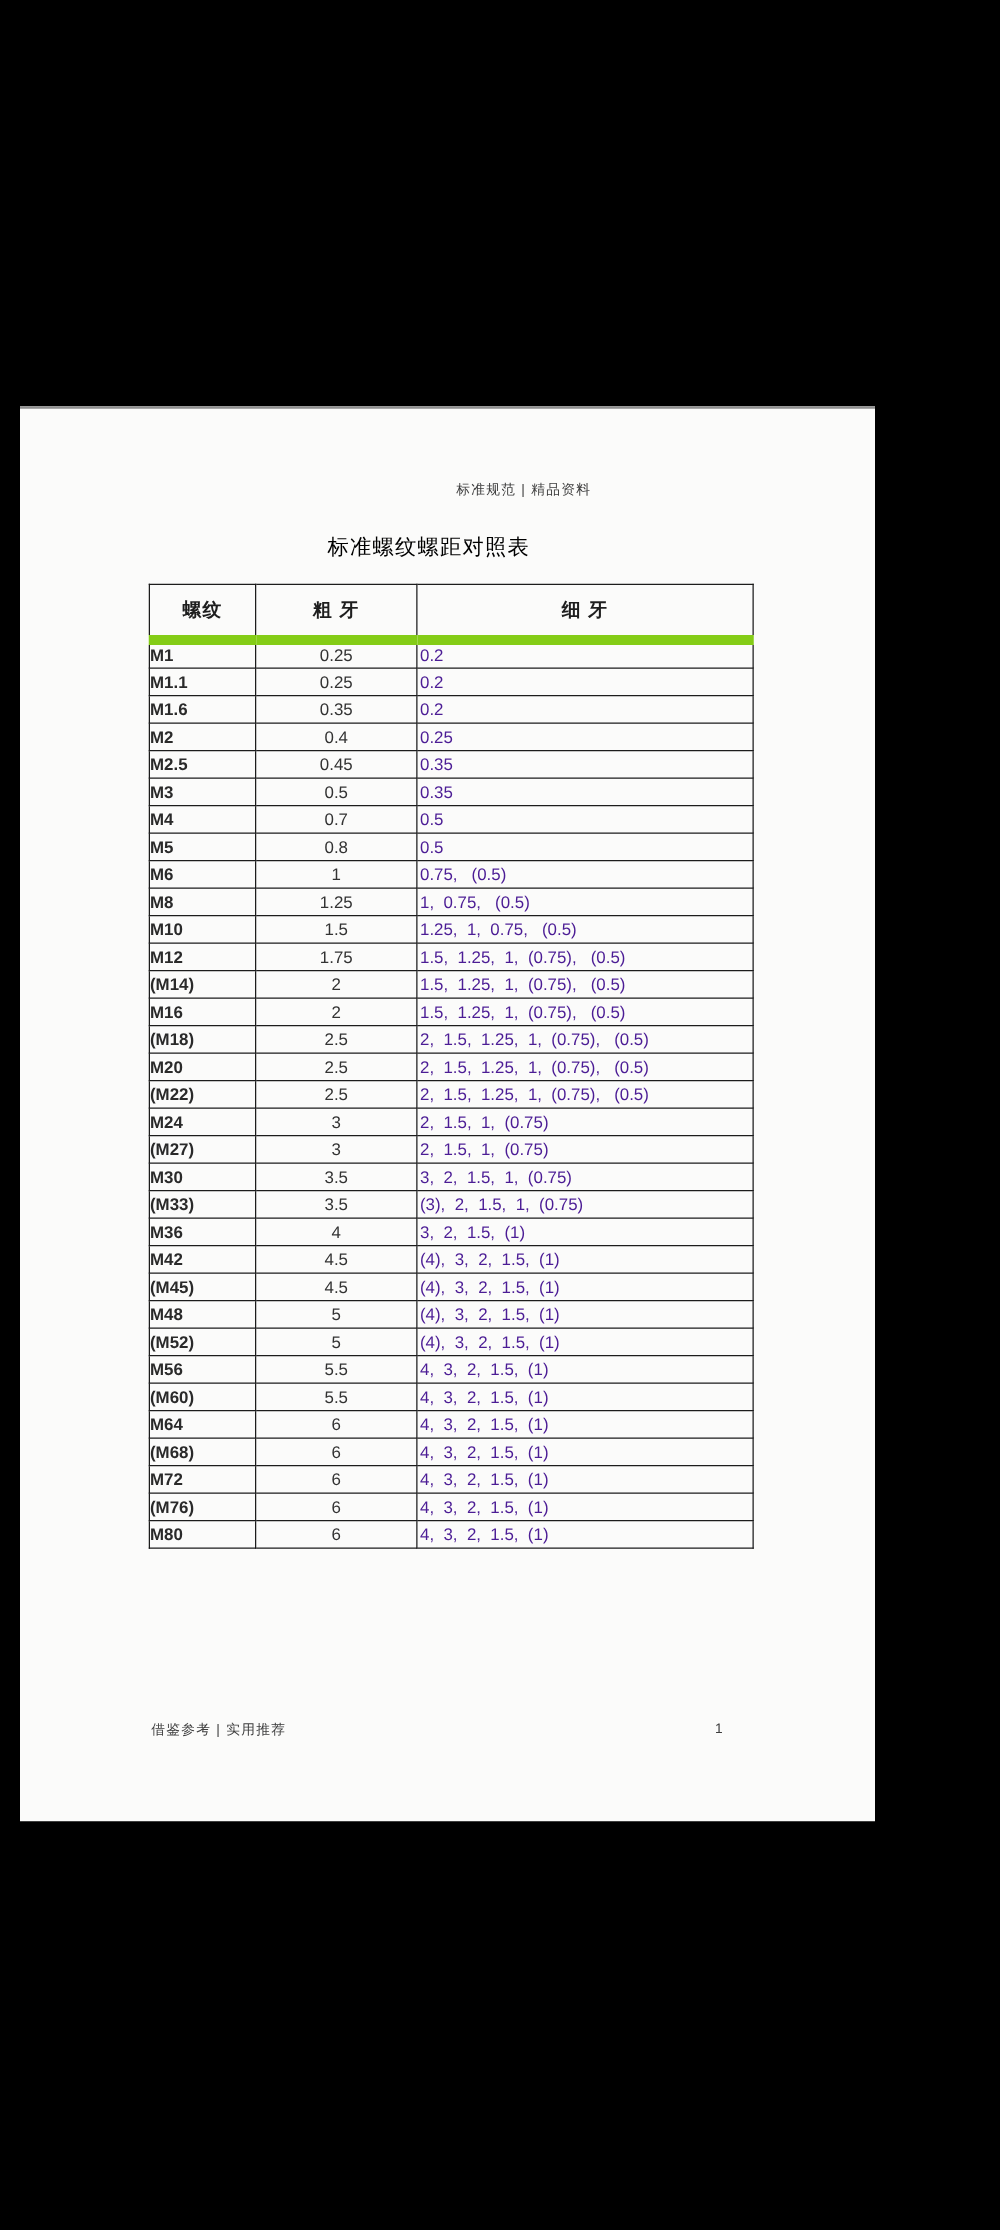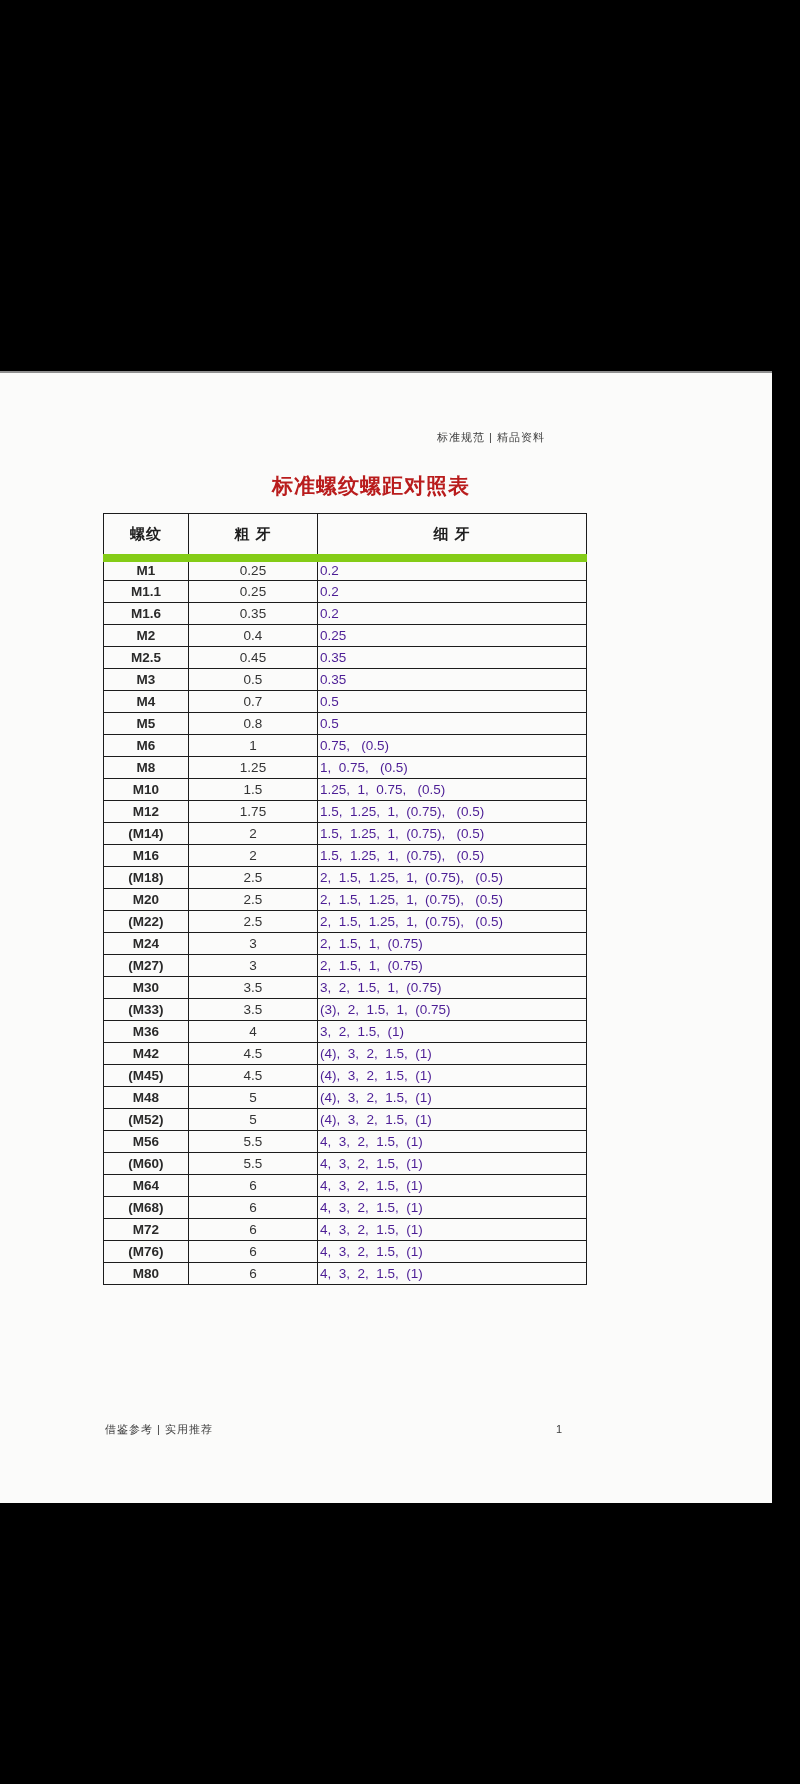--- a/index.html
+++ b/index.html
@@ -11,45 +11,44 @@
   .canvas {
     position: relative;
     width: 800px;
     height: 1784px;
     background: #000000;
     overflow: hidden;
   }
   .page {
     position: absolute;
     top: 325px;
-    left: 0;
-    width: 772px;
+    left: 16px;
+    width: 684px;
     height: 1130px;
     background: #fbfbfa;
     border-top: 2px solid #8f8f8f;
-    margin-top: 46px;
   }
   .doc-header-right {
     position: absolute;
     top: 57px;
     right: 227px;
     font-size: 11px;
     color: #3d3d3d;
     letter-spacing: 1px;
     white-space: pre;
   }
   .doc-title {
     position: absolute;
     top: 99px;
     left: 0;
     right: 30px;
     text-align: center;
-    font-size: 21px;
-    font-weight: bold;
-    color: #b91c1c;
+    font-size: 17px;
+    font-weight: normal;
+    color: #000000;
     letter-spacing: 1px;
   }
   table.pitch-table {
     position: absolute;
     top: 140px;
     left: 103px;
     width: 483px;
     border-collapse: collapse;
     table-layout: fixed;
     background: transparent;
@@ -71,21 +70,20 @@
     text-align: center;
     border-bottom: 8px solid #84cc16;
     color: #1e1e1e;
     letter-spacing: 1px;
     white-space: pre;
   }
   table.pitch-table tbody tr { height: 22px; }
   table.pitch-table td.thread-cell {
     font-size: 13.5px;
     font-weight: bold;
-    text-align: center;
     color: #2a2a2a;
   }
   table.pitch-table td.coarse-cell {
     font-size: 13.5px;
     text-align: center;
     color: #333333;
   }
   table.pitch-table td.fine-cell {
     font-size: 13.5px;
     text-align: left;

